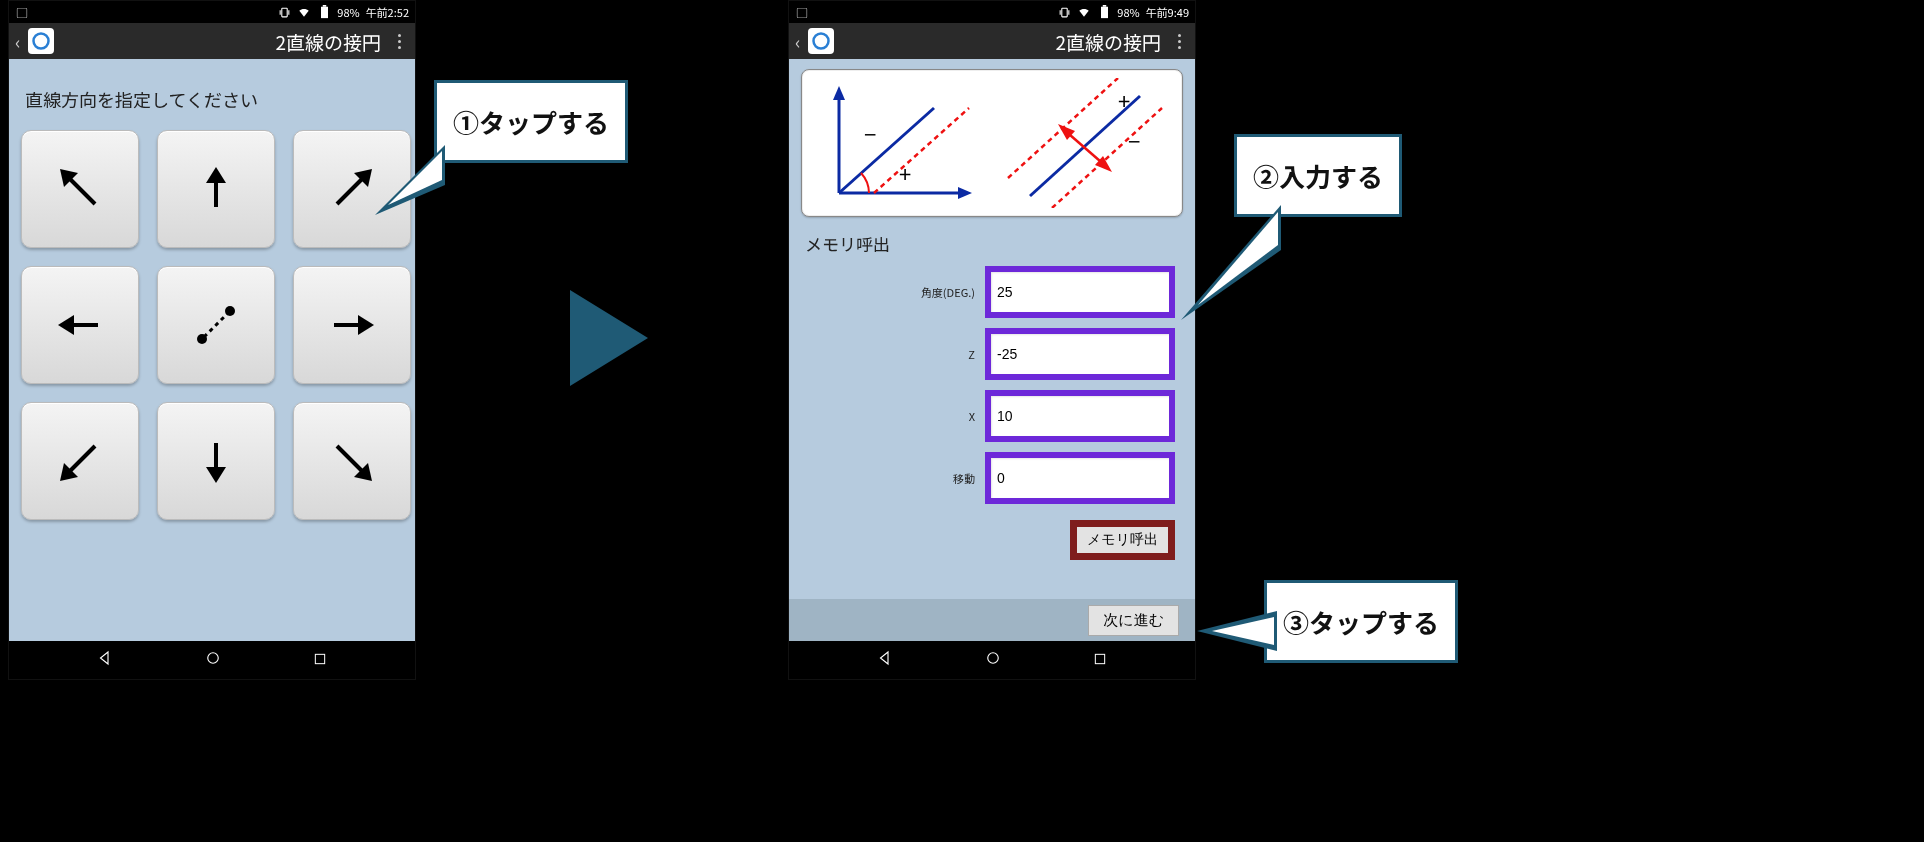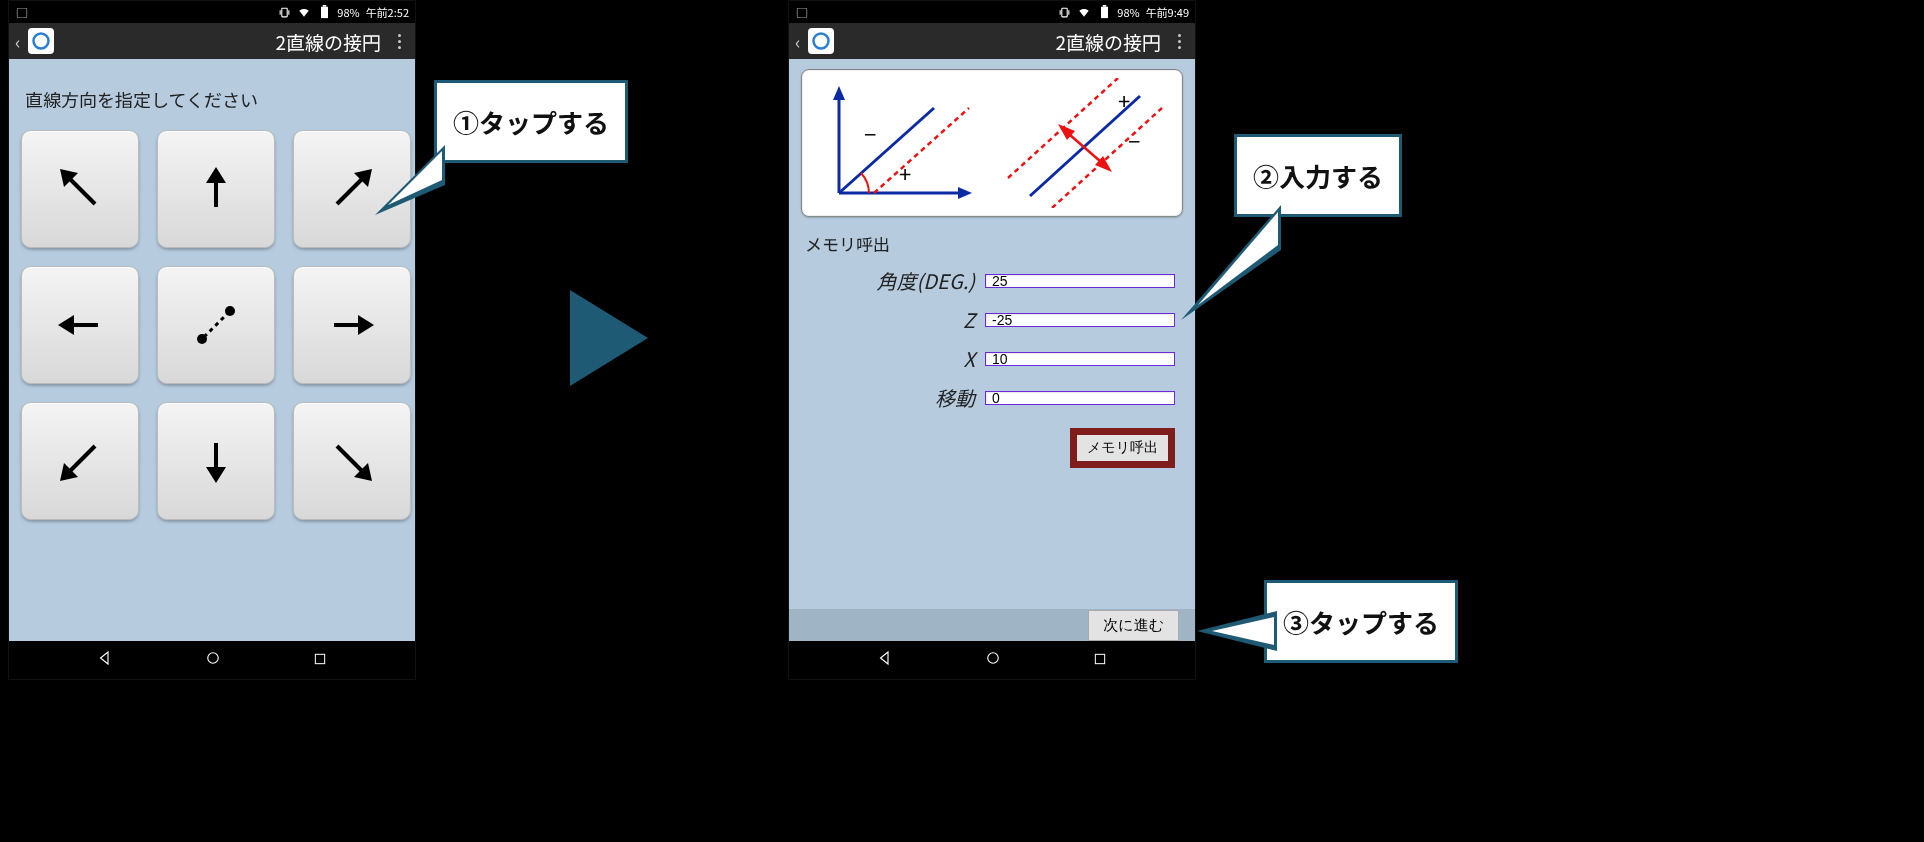--- a/index.html
+++ b/index.html
@@ -91,31 +91,31 @@
     border-radius:8px;
     padding: 4px;
     height: 148px;
     display:flex;
     justify-content:space-around;
     align-items:center;
     box-shadow: inset 0 0 0 1px #eee, 0 1px 2px rgba(0,0,0,0.2);
   }
   .subheader { font-size: 17px; color:#222; margin: 14px 4px 10px 4px; }
   .form-row { display:flex; align-items:center; justify-content:flex-end; gap:10px; margin-bottom:10px; padding-right:8px; }
-  .form-row label { font-size:20px; color:#222; text-align:right; width:140px;font-style:italic;}
+  .form-row label { font-size:11px; color:#222; text-align:right; width:140px;}
   .form-row .field {
-    width: 190px; height:14px; background:#fff; border:1px solid #6d28d9;
-    padding:2px 6px; font-size:14px; color:#000; box-shadow: inset 1px 1px 2px rgba(0,0,0,0.1);
+    width: 190px; height:14px; background:#fff; border:6px solid #6d28d9;
+    padding:20px 6px; font-size:14px; color:#000; box-shadow: inset 1px 1px 2px rgba(0,0,0,0.1);
   }
   .mem-btn {
     float:right; margin:6px 8px 0 0;
     background:#e3e3e3; border:7px solid #7f1d1d; padding:4px 10px; font-size:14px;
   }
   .bottom-action {
-    position:absolute; bottom:0; left:0; right:0; height:32px;
+    position:absolute; bottom:0; left:0; right:0; height:42px;
     background:#9fb4c4;
     display:flex; justify-content:flex-end; align-items:center; padding-right:16px;
   }
   .next-btn {
     background:#e3e3e3; border:1px solid #aaa; padding:5px 14px; font-size:15px;
   }
 
   
   .play-arrow {
     position:absolute;

